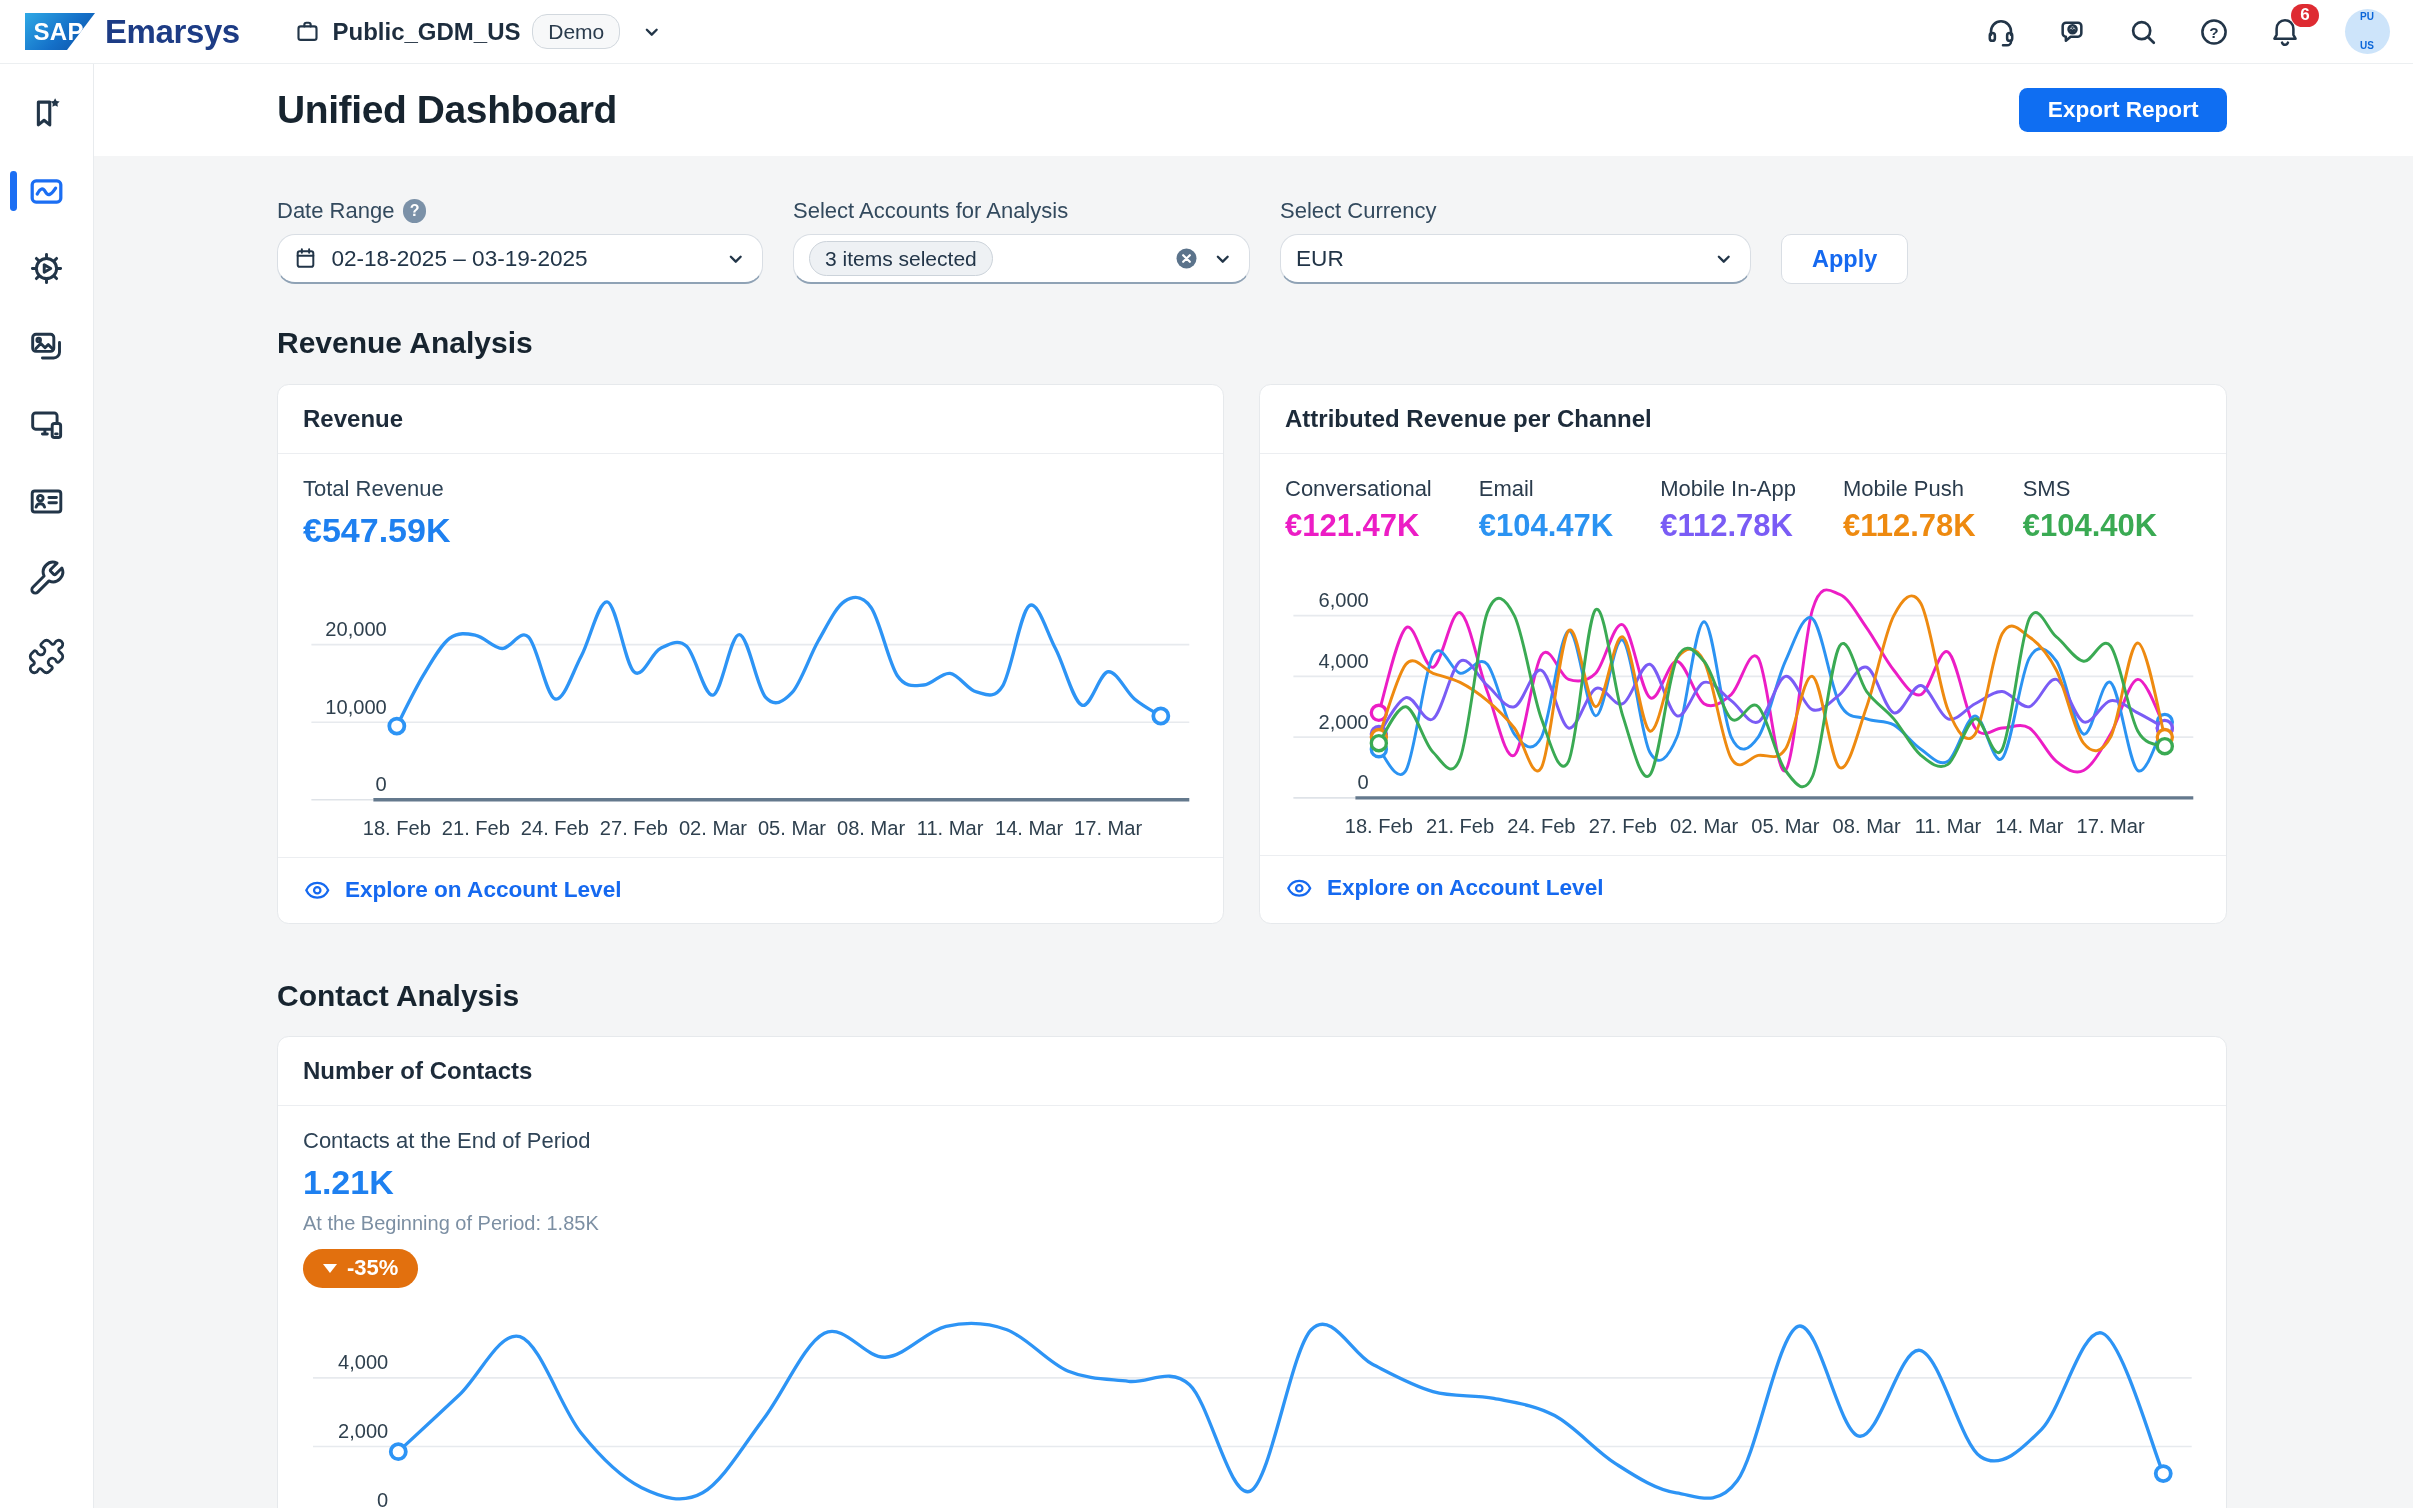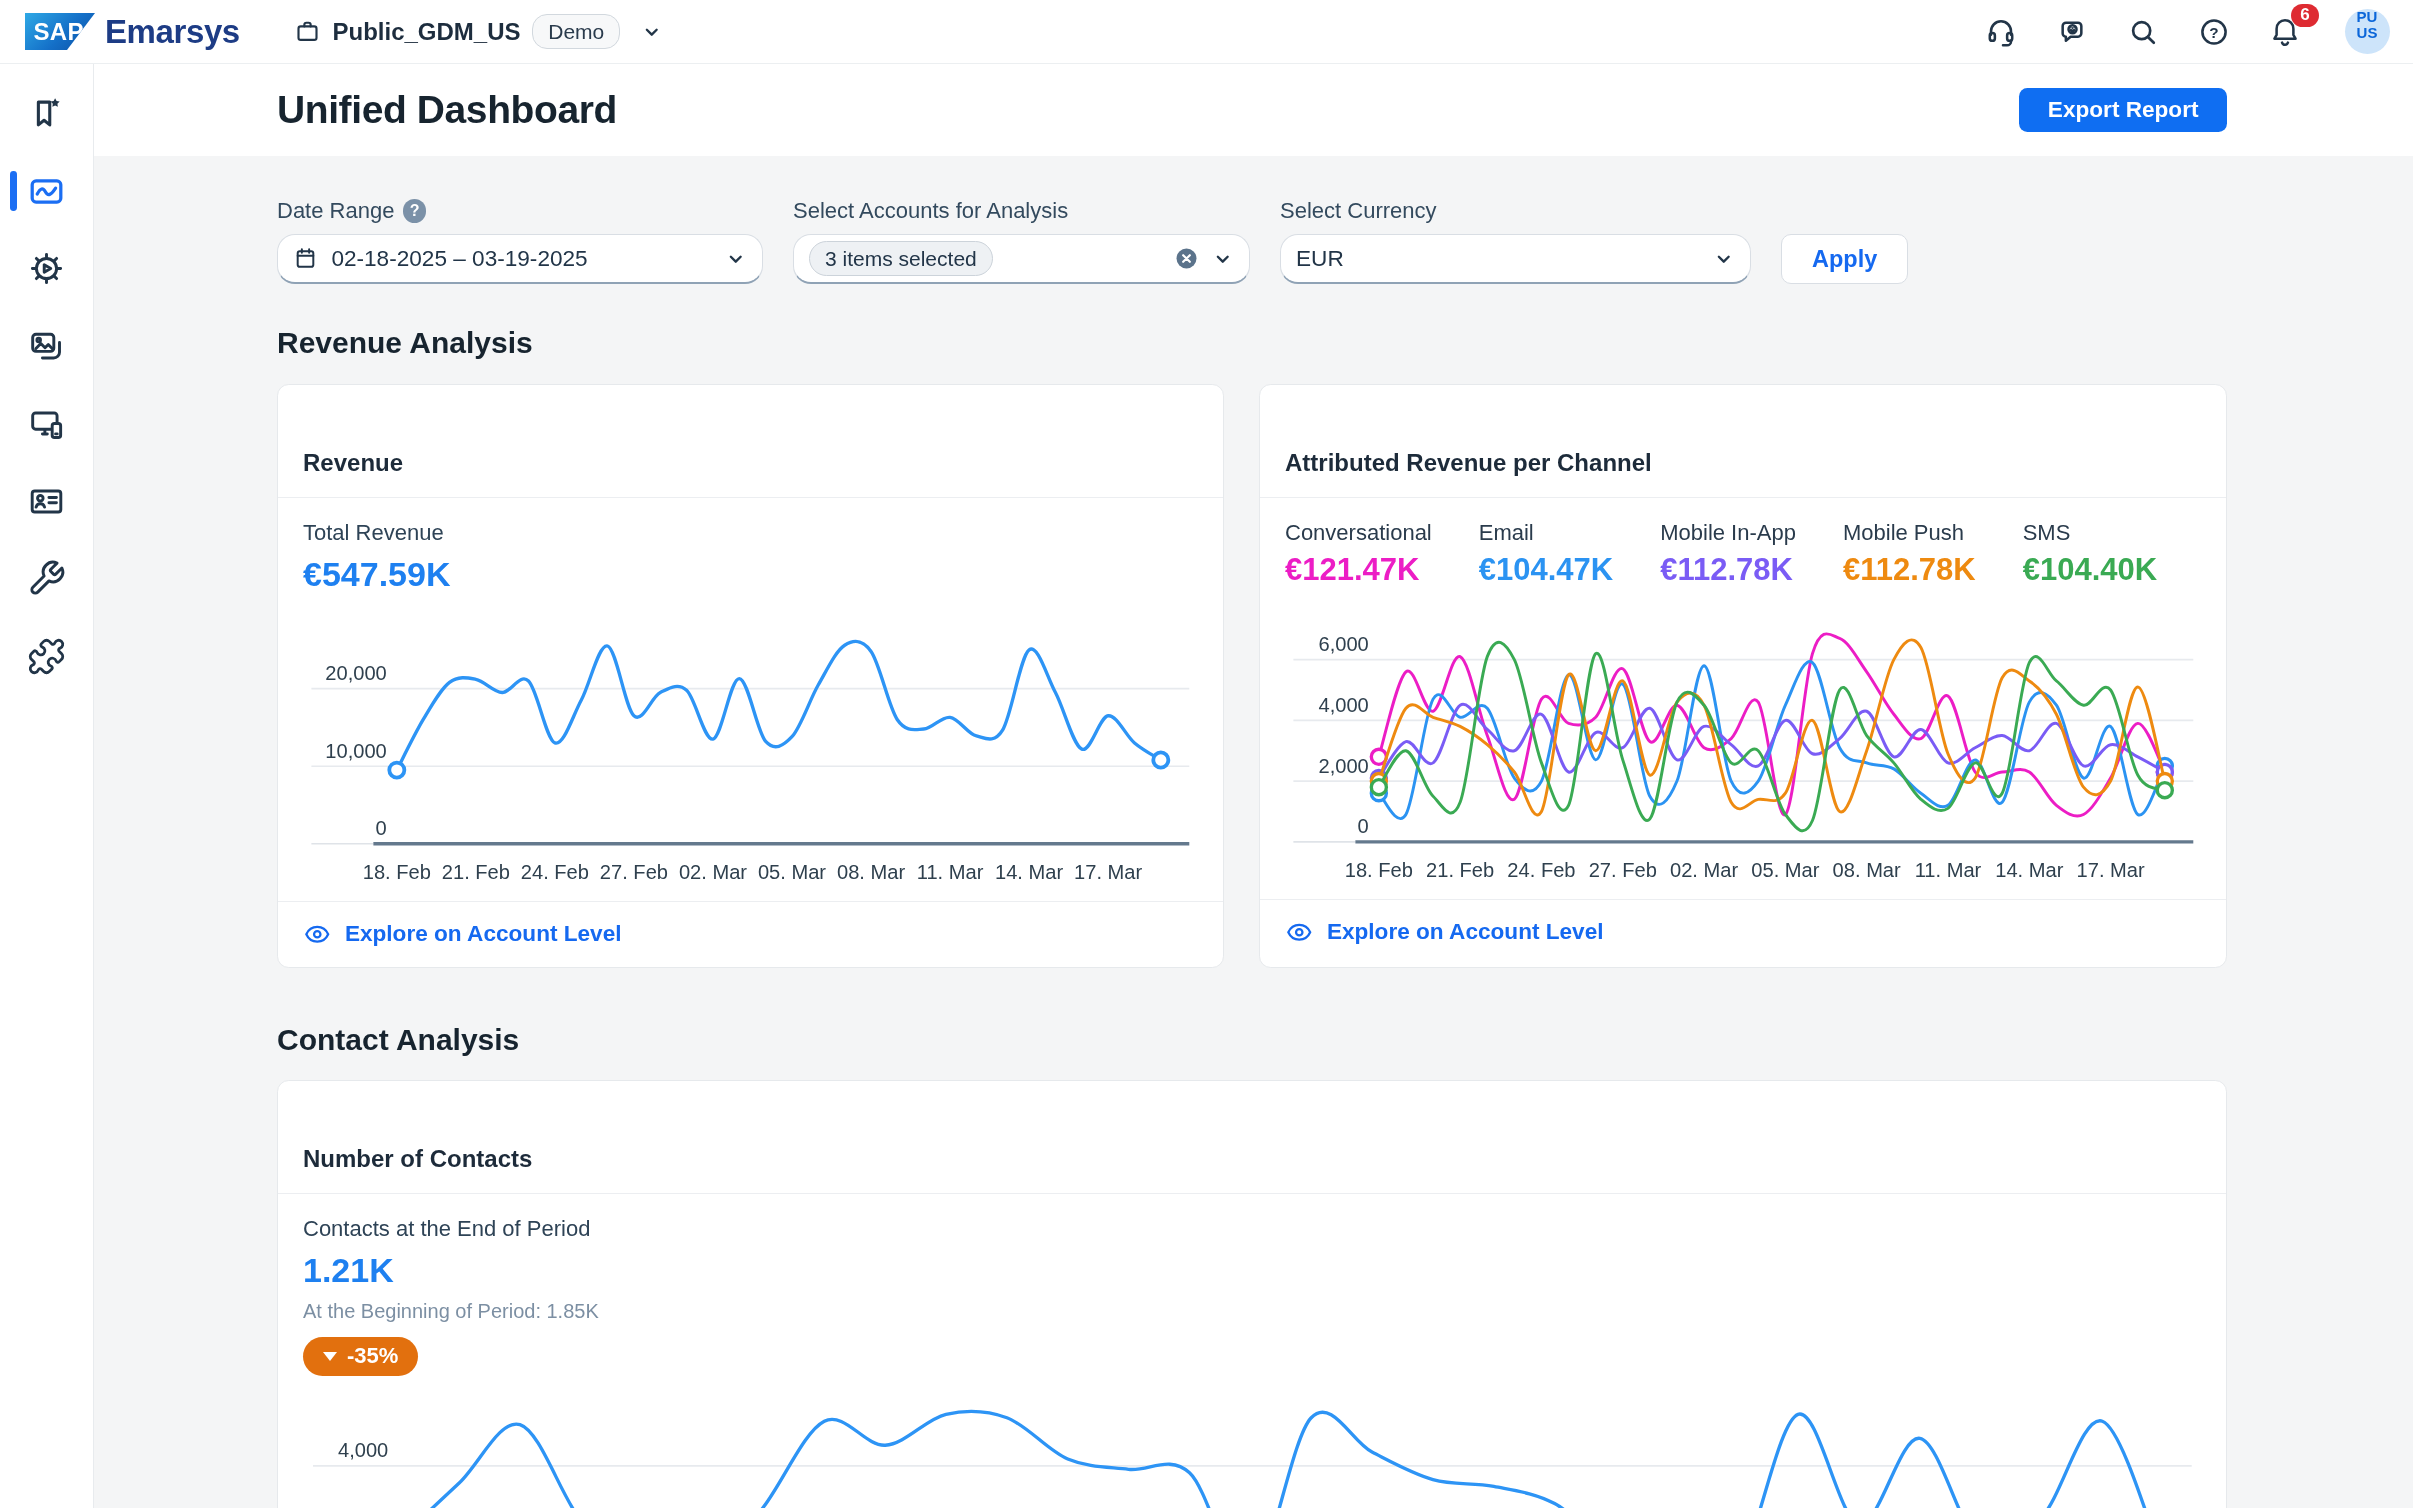--- a/index.html
+++ b/index.html
@@ -35,22 +35,22 @@
   .header-right { margin-left: auto; display: flex; align-items: center; gap: 39px; }
   .hicon { width: 32px; height: 32px; color: #223548; position: relative; cursor: pointer; }
   .bell-wrap { position: relative; }
   .notif-badge {
     position: absolute; top: -11.7px; right: -18.4px;
     background: #de2b32; color: #fff; font-size: 17px; font-weight: 700;
     border-radius: 13.4px; padding: 2.5px 9.2px; line-height: 18.4px;
   }
   .avatar {
     width: 45px; height: 45px; border-radius: 50%; background: #cde4fa;
-    color: #0b66d9; font-size: 15px; font-weight: 700;
-    display: flex; flex-direction: column; align-items: center; justify-content: flex-start;
+    color: #0b66d9; font-size: 10px; font-weight: 700;
+    display: flex; flex-direction: column; align-items: center; justify-content: space-between;
     line-height: 16px; margin-left: 5px;
   }
 
   
   .layout { display: flex; height: 1445px; }
   .sidebar {
     width: 94px; background: #fff; border-right: 0.8px solid #e8ebee;
     padding-top: 25px; display: flex; flex-direction: column; align-items: center; gap: 28.5px;
     flex-shrink: 0;
   }
@@ -100,21 +100,21 @@
     display: flex; align-items: center; justify-content: center;
   }
 
   
   .section-heading { font-size: 30px; font-weight: 800; color: #17242f; margin: 42px 0 23.5px; }
   .section-heading.second { margin-top: 55px; }
   .cards-row { display: flex; gap: 35px; }
   .card { background: #fff; border: 1.7px solid #e6e9ec; border-radius: 11.7px; overflow: hidden; }
   .card.revenue-card { width: 947px; flex-shrink: 0; }
   .card.channels-card { flex: 1; min-width: 0; }
-  .card-header { padding: 20px 25px; font-size: 24px; font-weight: 700; color: #1d2b3a; border-bottom: 1.7px solid #eceef1; margin-top: 44px; }
+  .card-header { padding: 20px 25px; font-size: 24px; font-weight: 700; color: #1d2b3a; border-bottom: 1.7px solid #eceef1; }
   .card-body { padding: 22px 25px 5px; }
   .metric-label { font-size: 22px; color: #2e4356; }
   .metric-value { font-size: 34px; font-weight: 700; color: #1e80f0; margin-top: 9px; }
   .metric-sub { font-size: 20px; color: #7c8fa3; margin-top: 10px; }
   .change-badge {
     display: inline-flex; align-items: center; gap: 10px;
     background: #e2700e; color: #fff; font-weight: 700; font-size: 22px;
     border-radius: 20px; padding: 6.7px 20px; margin-top: 13.4px;
   }
   .tri-down { width: 0; height: 0; border-left: 7.5px solid transparent; border-right: 7.5px solid transparent; border-top: 9.2px solid #fff; }

